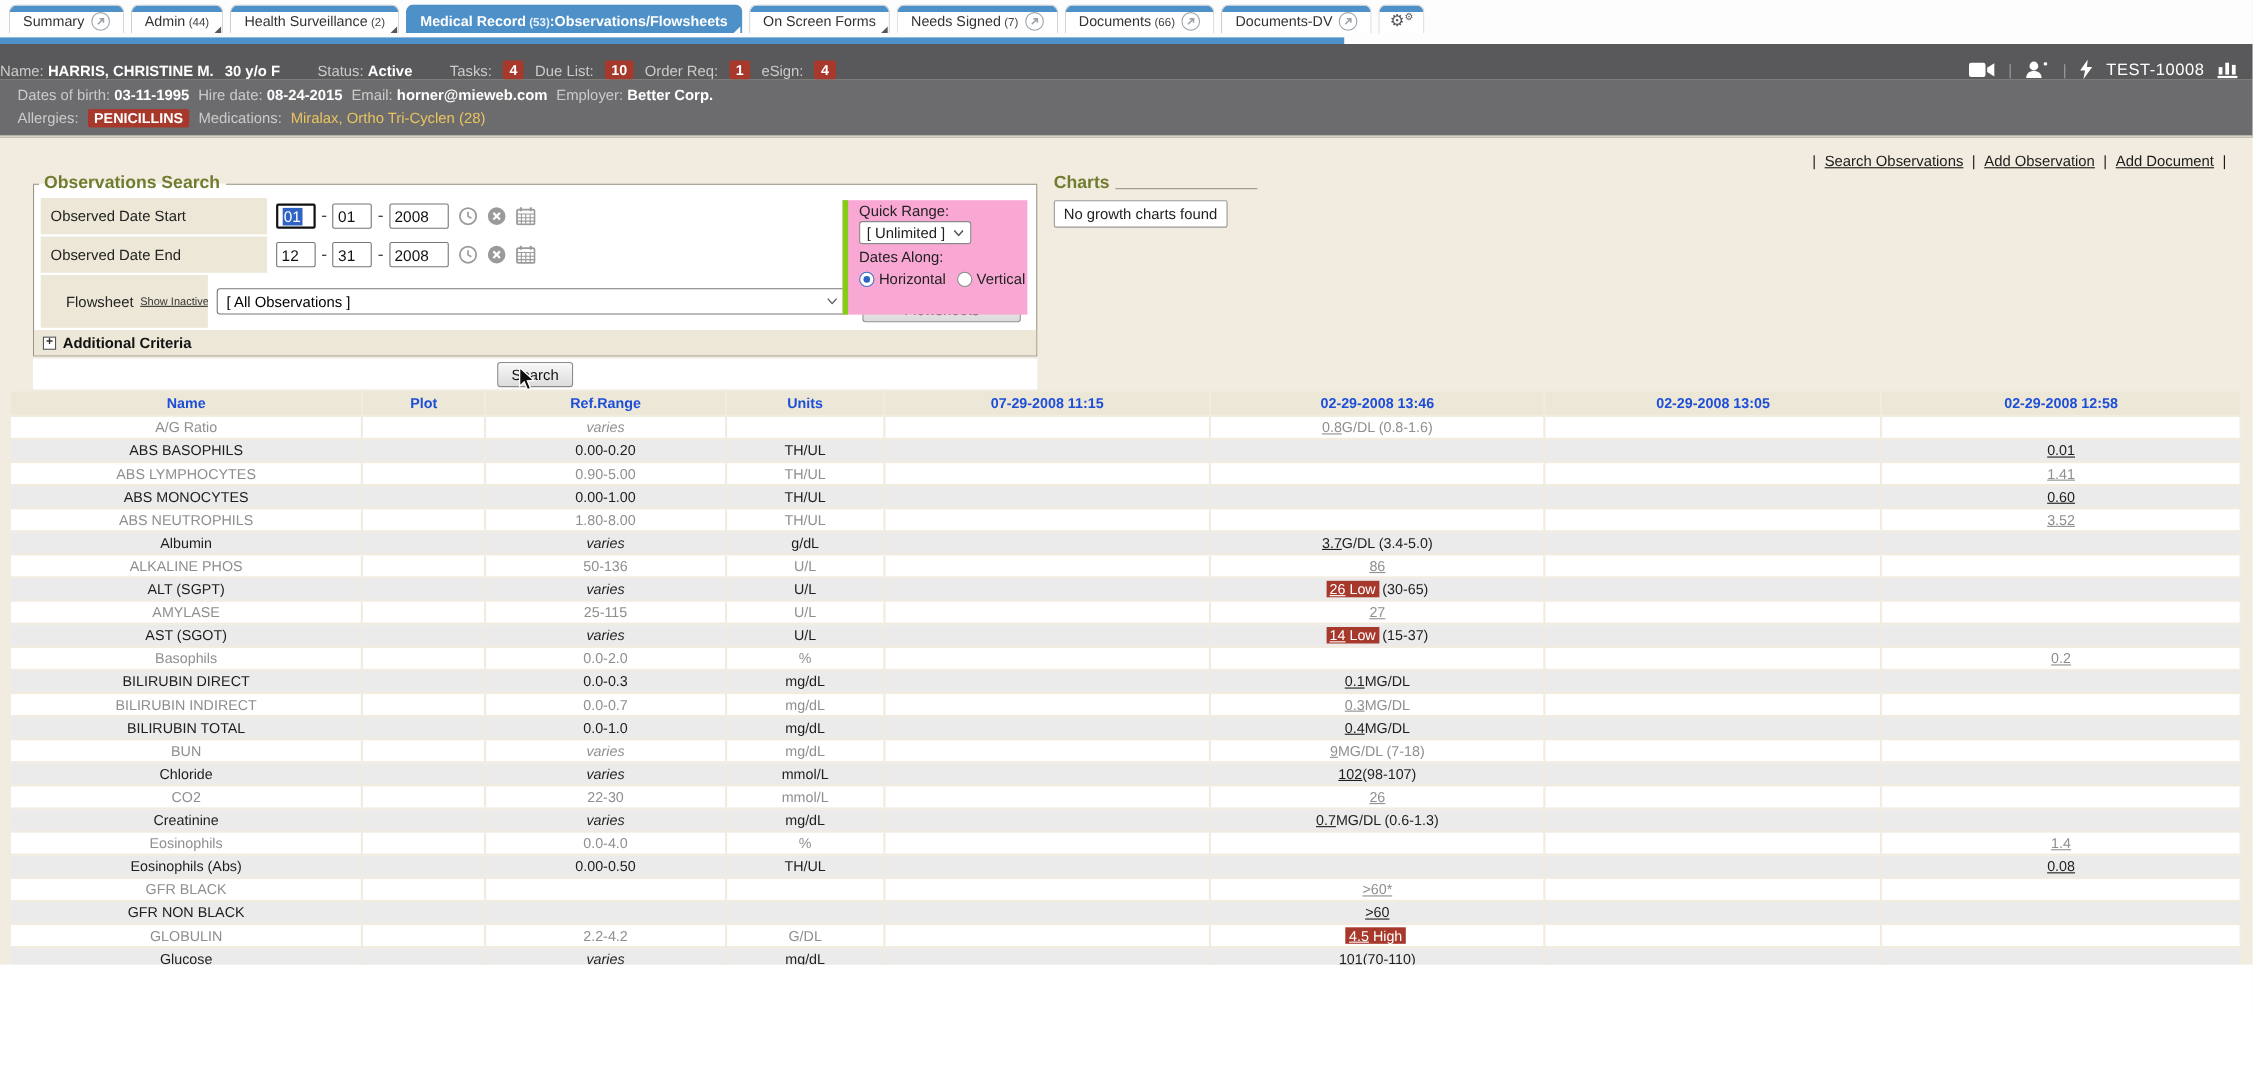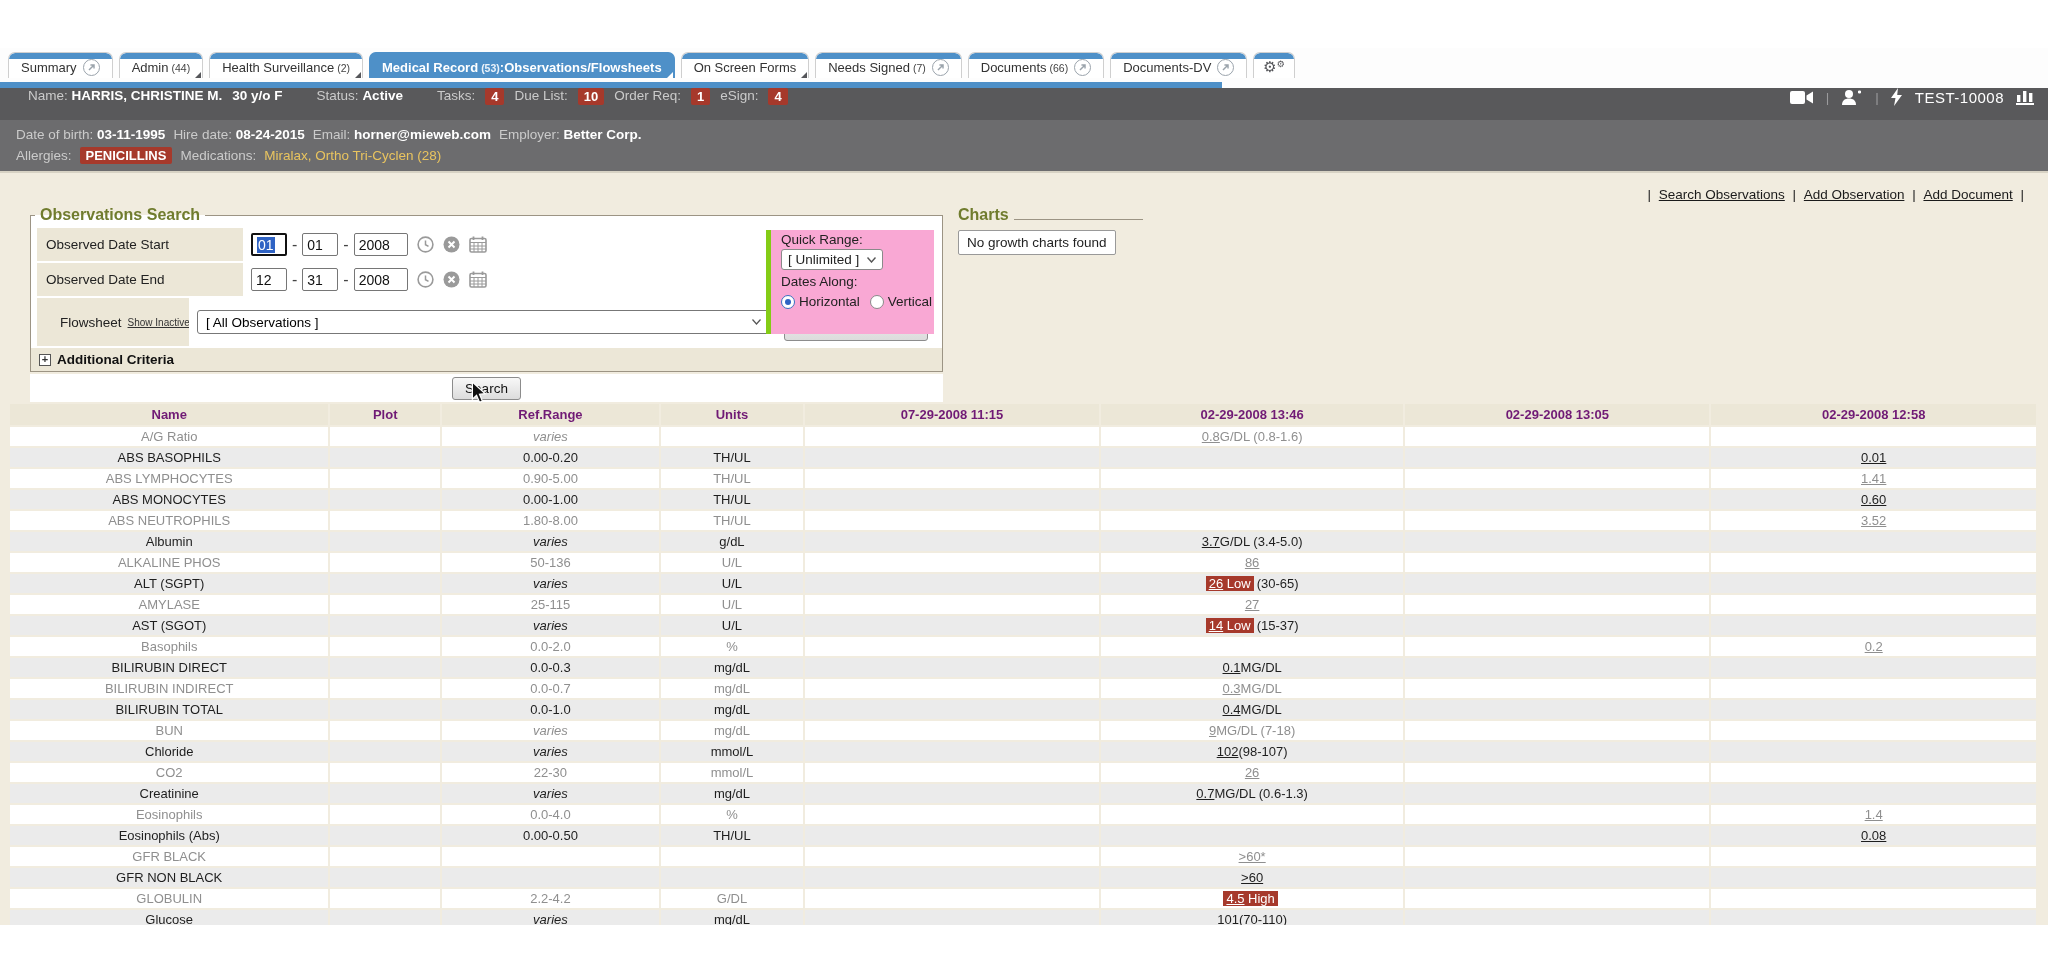--- a/index.html
+++ b/index.html
@@ -2,21 +2,21 @@
 <html style="--tab_blue: #4e90c8; --badge_red: #a6392b; --olive: #707c2e; --beige: #ece7d7; --page_bg: #f1ecdf; --row_alt: #ebebeb; --gold: #e9c45f; --link_green: #3c7d33; --bar_dark: #59595b; --bar_mid: #6c6c6e;"><head>
 <meta charset="utf-8">
 <style>
   :root{
     --blue:#4e90c8; --red:#a6392b; --olive:#707c2e; --beige:#ece7d7;
     --pagebg:#f1ecdf; --rowalt:#ebebeb; --gold:#e9c45f; --green:#3c7d33;
     --bar1:#59595b; --bar2:#6c6c6e; --lbl:#cbcbcb; --bordergray:#9c9484;
   }
   *{box-sizing:border-box; margin:0; padding:0;}
   body{font-family:"Liberation Sans","DejaVu Sans",sans-serif; background:#fff;}
-  .page{width:2048px; height:877px; position:relative; overflow:hidden; background:var(--pagebg);margin-top:48px;}
+  .page{width:2048px; height:877px; position:relative; overflow:hidden; background:var(--pagebg);}
 
   
   .tabbar{height:40px; background:#fdfdfd; position:relative;}
   .tabbar::after{content:""; position:absolute; left:0; top:34px; width:1222px; height:6px; background:var(--blue);}
   .tabstrip{display:flex; gap:6px; padding:4px 0 0 8px; height:30px;}
   #tabsMount{display:contents;}
   .tab{position:relative; display:flex; align-items:center; gap:6px; background:#fff;
        border:1px solid #cfcfcf; border-bottom:none; border-radius:7px 7px 0 0;
        padding:6px 12px 2px 12px; font-size:13px; color:#333; cursor:pointer; overflow:hidden; white-space:nowrap;}
   .tab::before{content:""; position:absolute; top:0; left:0; right:0; height:6px; background:var(--blue); border-radius:6px 6px 0 0;}
@@ -27,22 +27,22 @@
        border-left:6px solid transparent; border-bottom:6px solid #55565a;}
   .tab.active .fold{border-bottom-color:#fff;}
   .pop{width:17px; height:17px; border:1.5px solid #9aa3ab; border-radius:50%;
        display:inline-flex; align-items:center; justify-content:center; flex:none;}
   .pop svg{width:9px; height:9px; stroke:#9aa3ab; stroke-width:1.6; fill:none;}
   .tab.gear{padding:6px 9px 2px 9px;}
   .gearglyph{font-family:"DejaVu Sans",sans-serif; font-size:15px; color:#55565a; line-height:1;}
   .gearglyph small{font-size:9px; vertical-align:top;}
 
   
-  .pt1{height:32px; background:var(--bar1); color:#fff; display:flex; align-items:flex-start;
-       padding:0 28px; font-size:13.5px; gap:10px; position:relative;}
+  .pt1{height:32px; background:var(--bar1); color:#fff; display:flex; align-items:flex-end;
+       padding:0 0; font-size:13.5px; gap:10px; position:relative;}
   .pt1 .lbl,.pt2 .lbl{color:var(--lbl); font-weight:normal;}
   .pt1 b,.pt2 b{font-weight:bold; color:#fff;}
   .pbadge{background:var(--red); color:#fff; font-weight:bold; padding:1px 6px; border-radius:2px; font-size:13px; cursor:pointer;}
   .gap{width:14px;}
   .pt1 .right{position:absolute; right:14px; display:flex; align-items:center; gap:12px;}
   .pt1 .right .divider{color:#9b9b9d;}
   .icon svg{display:block;}
   .chart-ic{border-bottom:2px solid #fff; padding-bottom:1px;}
   .station{font-size:15px; letter-spacing:.5px;}
   .pt2{background:var(--bar2); color:#fff; padding:4px 16px 5px; font-size:13.5px; border-bottom:2px solid #d7d2c4;}
@@ -95,21 +95,21 @@
   .charts-head .hline{flex:1; border-top:1px solid var(--bordergray); margin-top:8px;}
   .charts-box{margin-top:6px; background:#fff; border:1px solid #999; border-radius:2px; padding:4px 8px; font-size:13.5px; color:#222; display:inline-block;}
 
   
   .obs-head{display:flex; align-items:flex-start; margin:16px 10px 4px 12px;}
   .obs-head .title{color:var(--olive); font-weight:bold; font-size:16px;}
   .obs-head a{color:var(--green); font-weight:bold; font-size:13.5px; text-decoration:underline; margin:2px 0 0 8px; cursor:pointer;}
   .obs-head .hline{flex:1; border-top:1px solid var(--bordergray); margin:9px 2px 0 8px;}
   .obstable{margin:2px 10px 0 10px;}
   .thead,.trow{display:grid; grid-template-columns:15.8% 5.5% 10.8% 7.1% 14.6% 15% 15.1% 16.1%;}
-  .thead{background:var(--beige); font-weight:bold; font-size:13px; color:#701a75; border-bottom:2px solid var(--pagebg);}
+  .thead{background:var(--beige); font-weight:bold; font-size:13px; color:#1d4ed8; border-bottom:2px solid var(--pagebg);}
   .cell{display:flex; align-items:center; justify-content:center; border-right:2px solid var(--pagebg);
         overflow:hidden; white-space:nowrap; height:100%; font-size:13px;}
   .thead .cell{height:21px;}
   .trow{height:21px; border-bottom:2px solid var(--pagebg);}
   .trow.light{background:#fff; color:#8f8f8f;}
   .trow.dark{background:var(--rowalt); color:#1e1e1e;}
   .trow.tall{height:28px;}
   .lnk{text-decoration:underline; cursor:pointer;}
   .vbadge{background:var(--red); color:#fff; padding:0 3px; margin-right:3px;}
   .vbadge .lnk{color:#fff;}
@@ -215,21 +215,21 @@
             <rect x="1" y="6" width="3.4" height="7" fill="#fff"></rect>
             <rect x="7" y="2" width="3.4" height="11" fill="#fff"></rect>
             <rect x="13" y="4" width="3.4" height="9" fill="#fff"></rect>
           </svg>
       </span>
     </span>
   </div>
 
   <div class="pt2">
     <div class="line">
-      <span><span class="lbl">Date of birth:</span>
+      <span><span class="lbl">Dates of birth:</span>
         <b>03-11-1995</b></span>
       <span><span class="lbl">Hire date:</span>
         <b>08-24-2015</b></span>
       <span><span class="lbl">Email:</span>
         <b>horner@mieweb.com</b></span>
       <span><span class="lbl">Employer:</span>
         <b>Better Corp.</b></span>
     </div>
     <div class="line">
       <span class="lbl">Allergies:</span>

